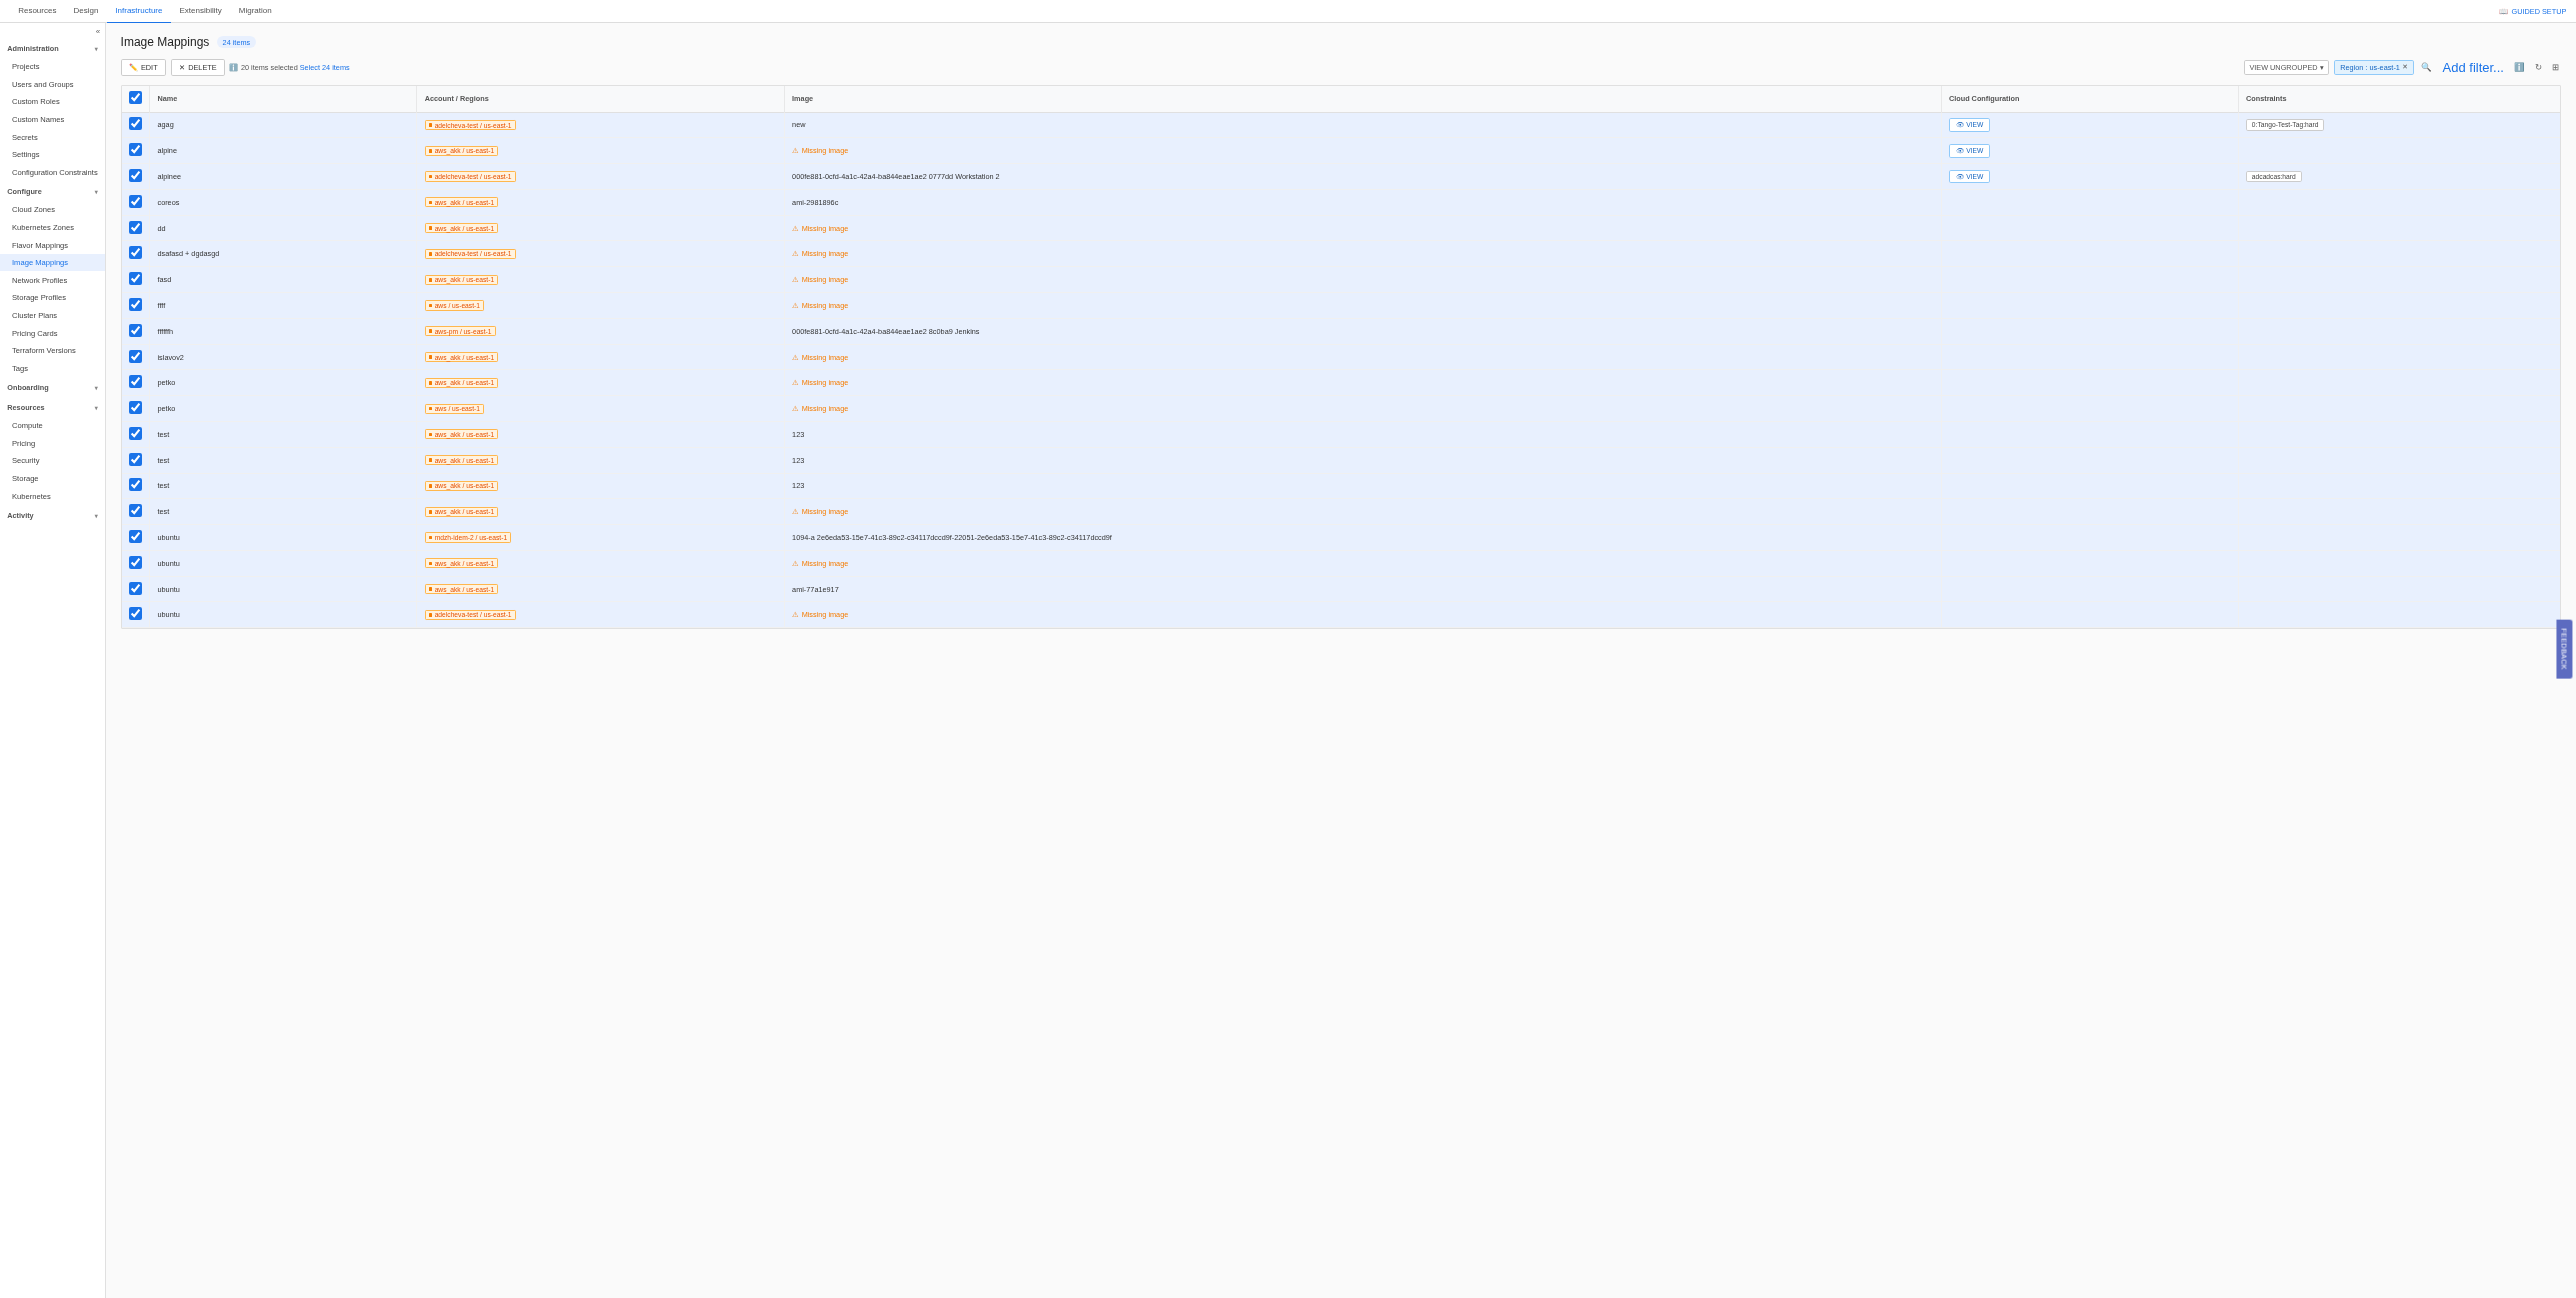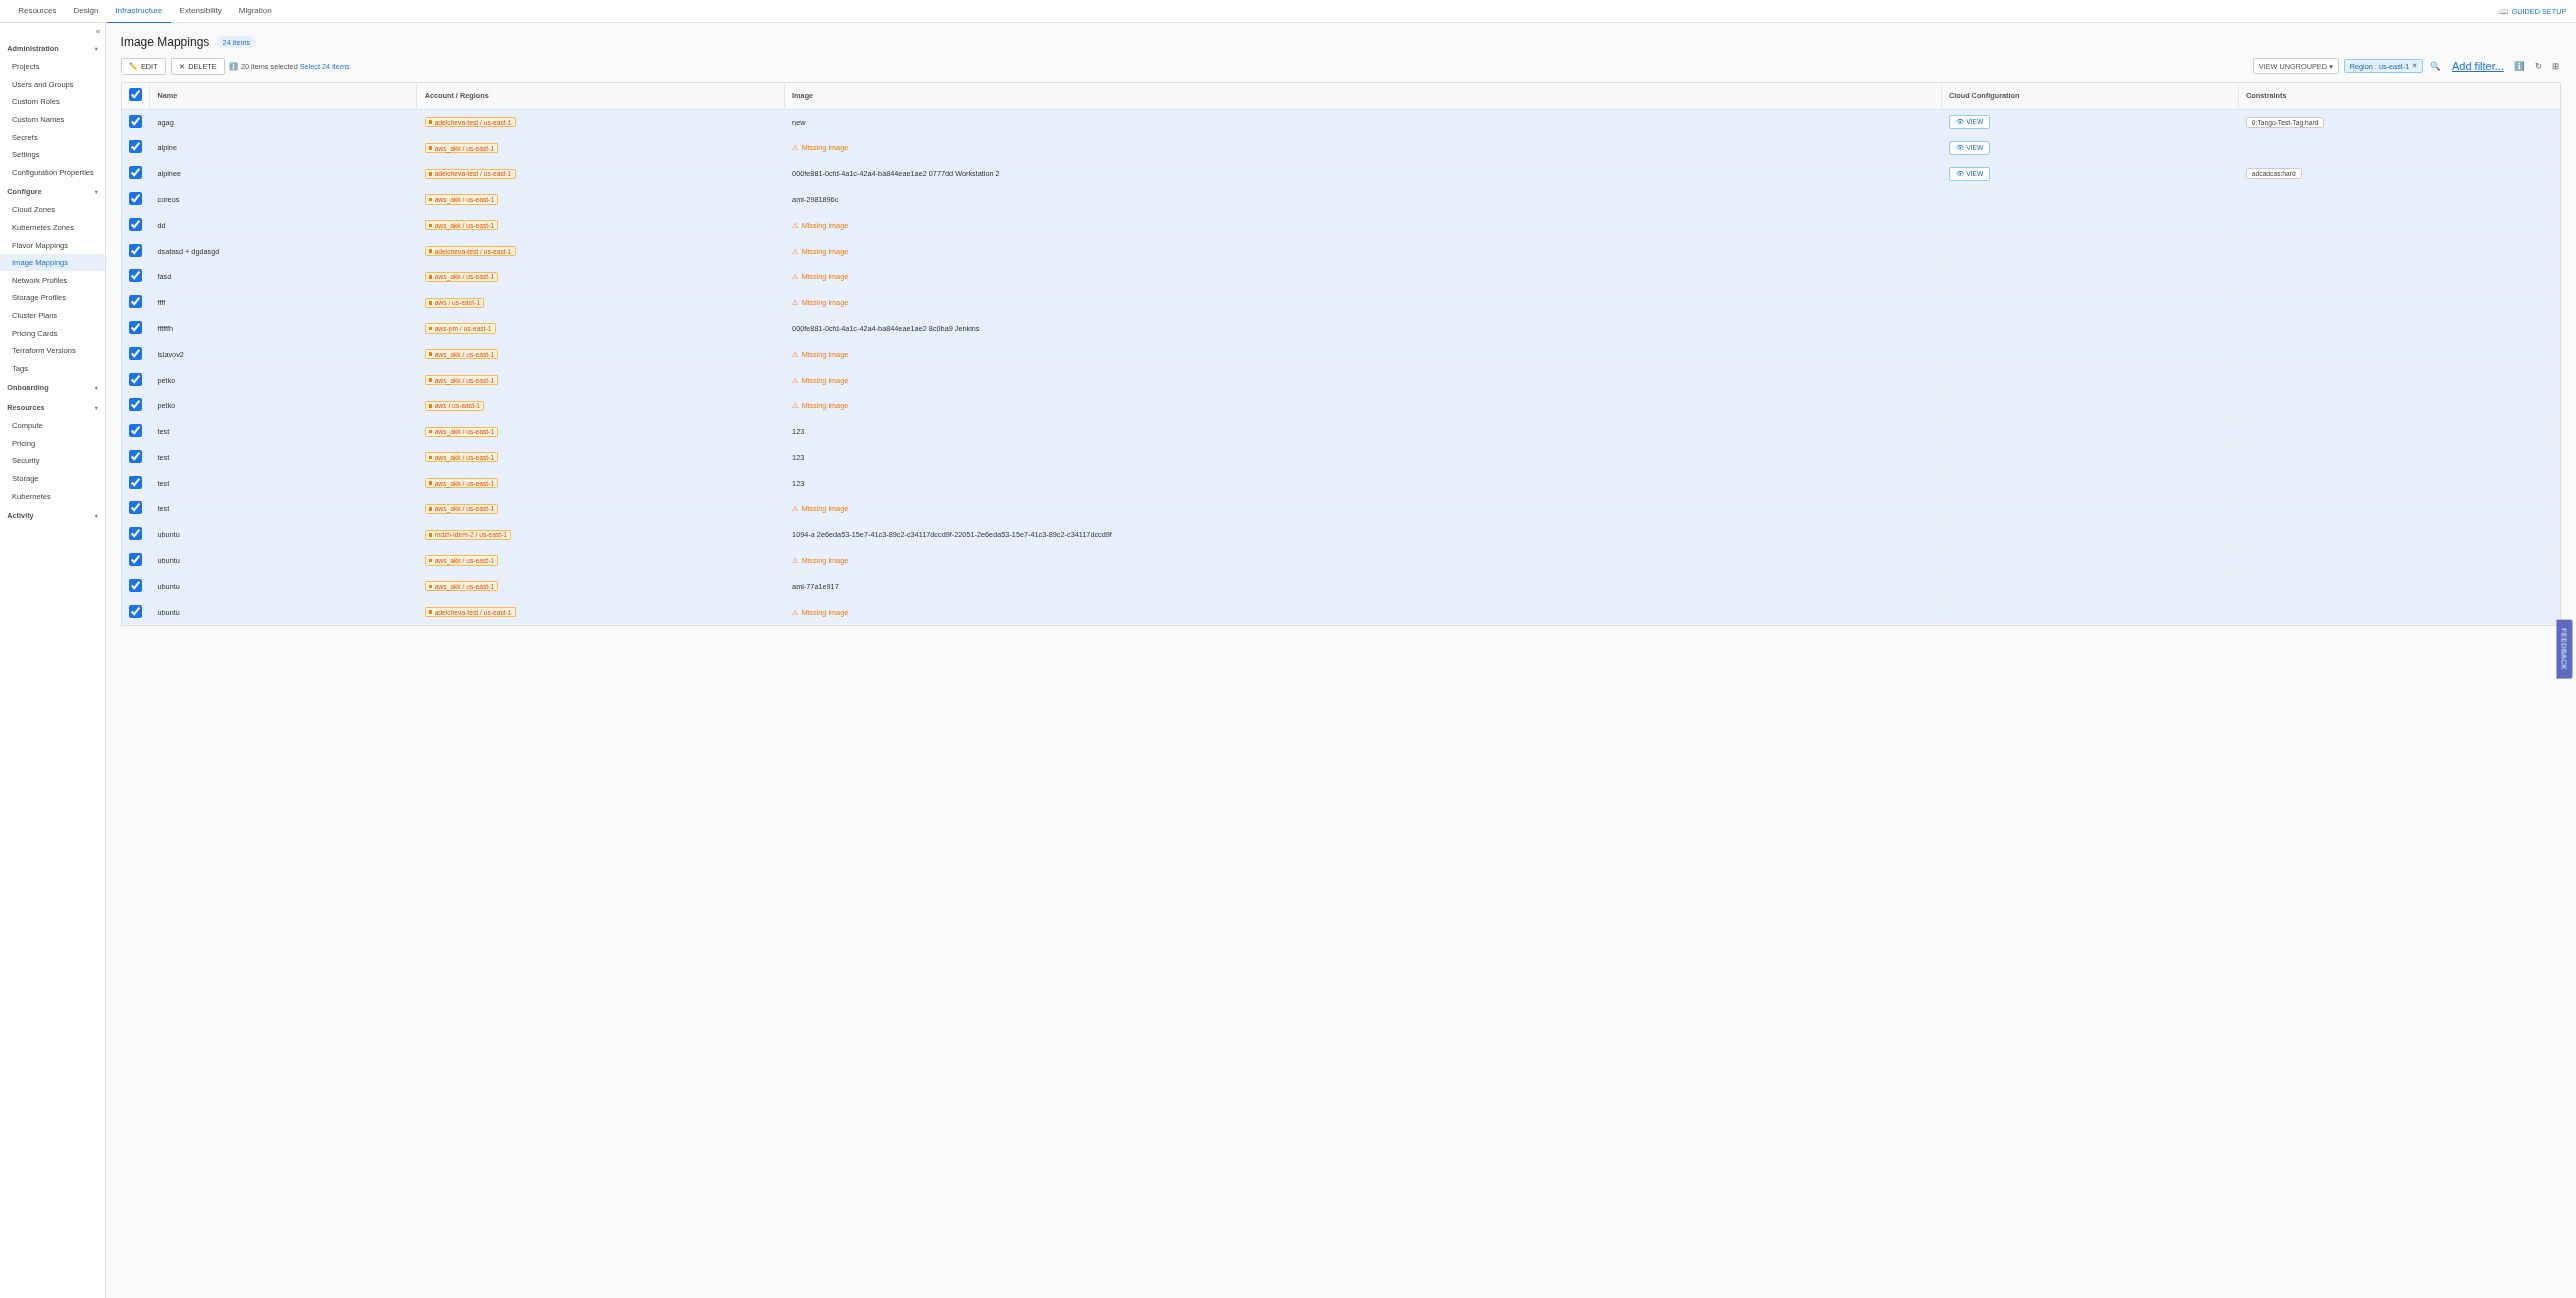--- a/index.html
+++ b/index.html
@@ -79,21 +79,21 @@
       font-size: 7.3px; color: #555; cursor: pointer; padding: 2.4px 4.9px;
       border: 0.6px solid #ccc; border-radius: 1.8px; background: #fff;
     }
     .filter-tag {
       display: flex; align-items: center; gap: 2.4px;
       background: #e3f2fd; border: 0.6px solid #90caf9; border-radius: 1.8px;
       padding: 1.8px 4.9px; font-size: 7.3px; color: #1565c0;
     }
     .filter-tag .close { cursor: pointer; color: #555; font-size: 6.7px; }
     .add-filter {
-      font-size: 11px; color: #1a73e8; cursor: pointer; padding: 2.4px 3.6px; text-decoration: underline;
+      font-size: 13px; color: #1a73e8; cursor: pointer; padding: 2.4px 3.6px;
     }
     .toolbar-icon-btn { cursor: pointer; color: #666; padding: 2.4px; font-size: 8.5px; }
 
     
     .table-container {
       background: #fff; border: 0.6px solid #e0e0e0; border-radius: 1px;
       overflow: hidden;
     }
     table { width: 100%; border-collapse: collapse; }
     thead tr { background: #f8f9fa; border-bottom: 1.2px solid #e0e0e0; }
@@ -193,21 +193,21 @@
       <div class="sidebar-section-header">
         <span>Administration</span>
         <span class="chevron-icon">▾</span>
       </div>
       <div class="sidebar-item">Projects</div>
       <div class="sidebar-item">Users and Groups</div>
       <div class="sidebar-item">Custom Roles</div>
       <div class="sidebar-item">Custom Names</div>
       <div class="sidebar-item">Secrets</div>
       <div class="sidebar-item">Settings</div>
-      <div class="sidebar-item">Configuration Properties</div>
+      <div class="sidebar-item">Configuration Constraints</div>
     </div>
 
     <div class="sidebar-section">
       <div class="sidebar-section-header">
         <span>Configure</span>
         <span class="chevron-icon">▾</span>
       </div>
       <div class="sidebar-item">Cloud Zones</div>
       <div class="sidebar-item">Kubernetes Zones</div>
       <div class="sidebar-item">Flavor Mappings</div>

